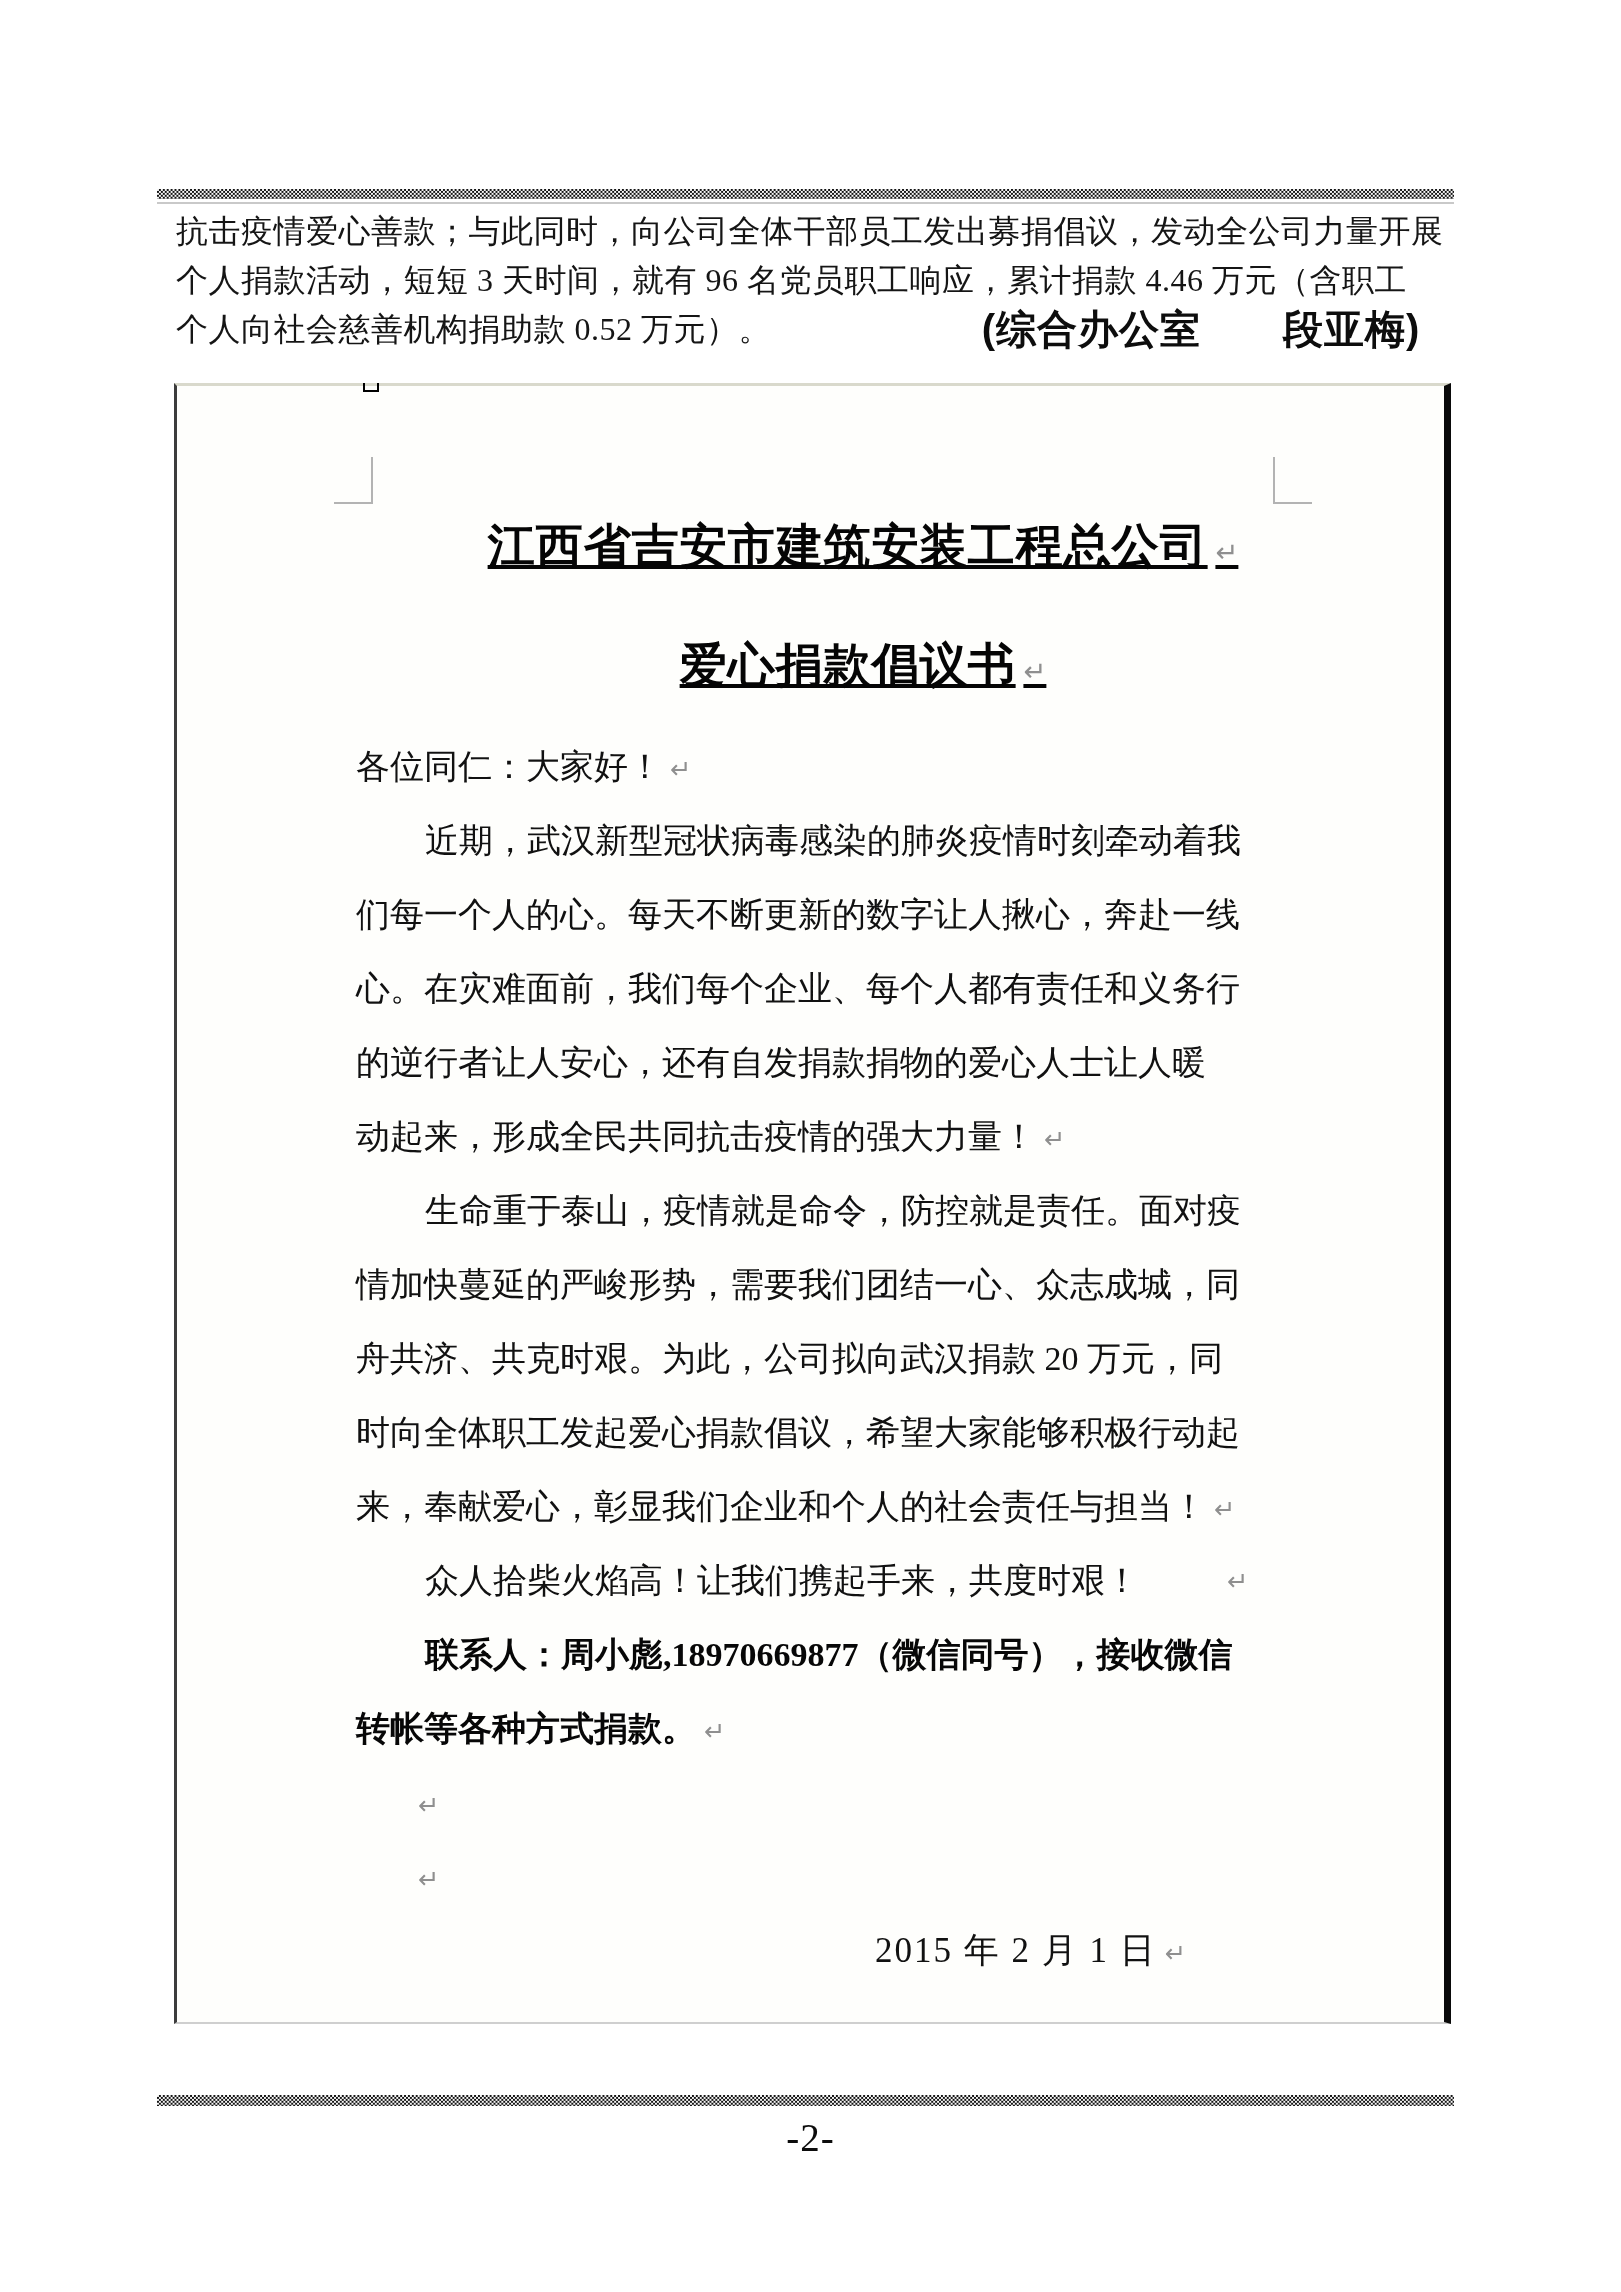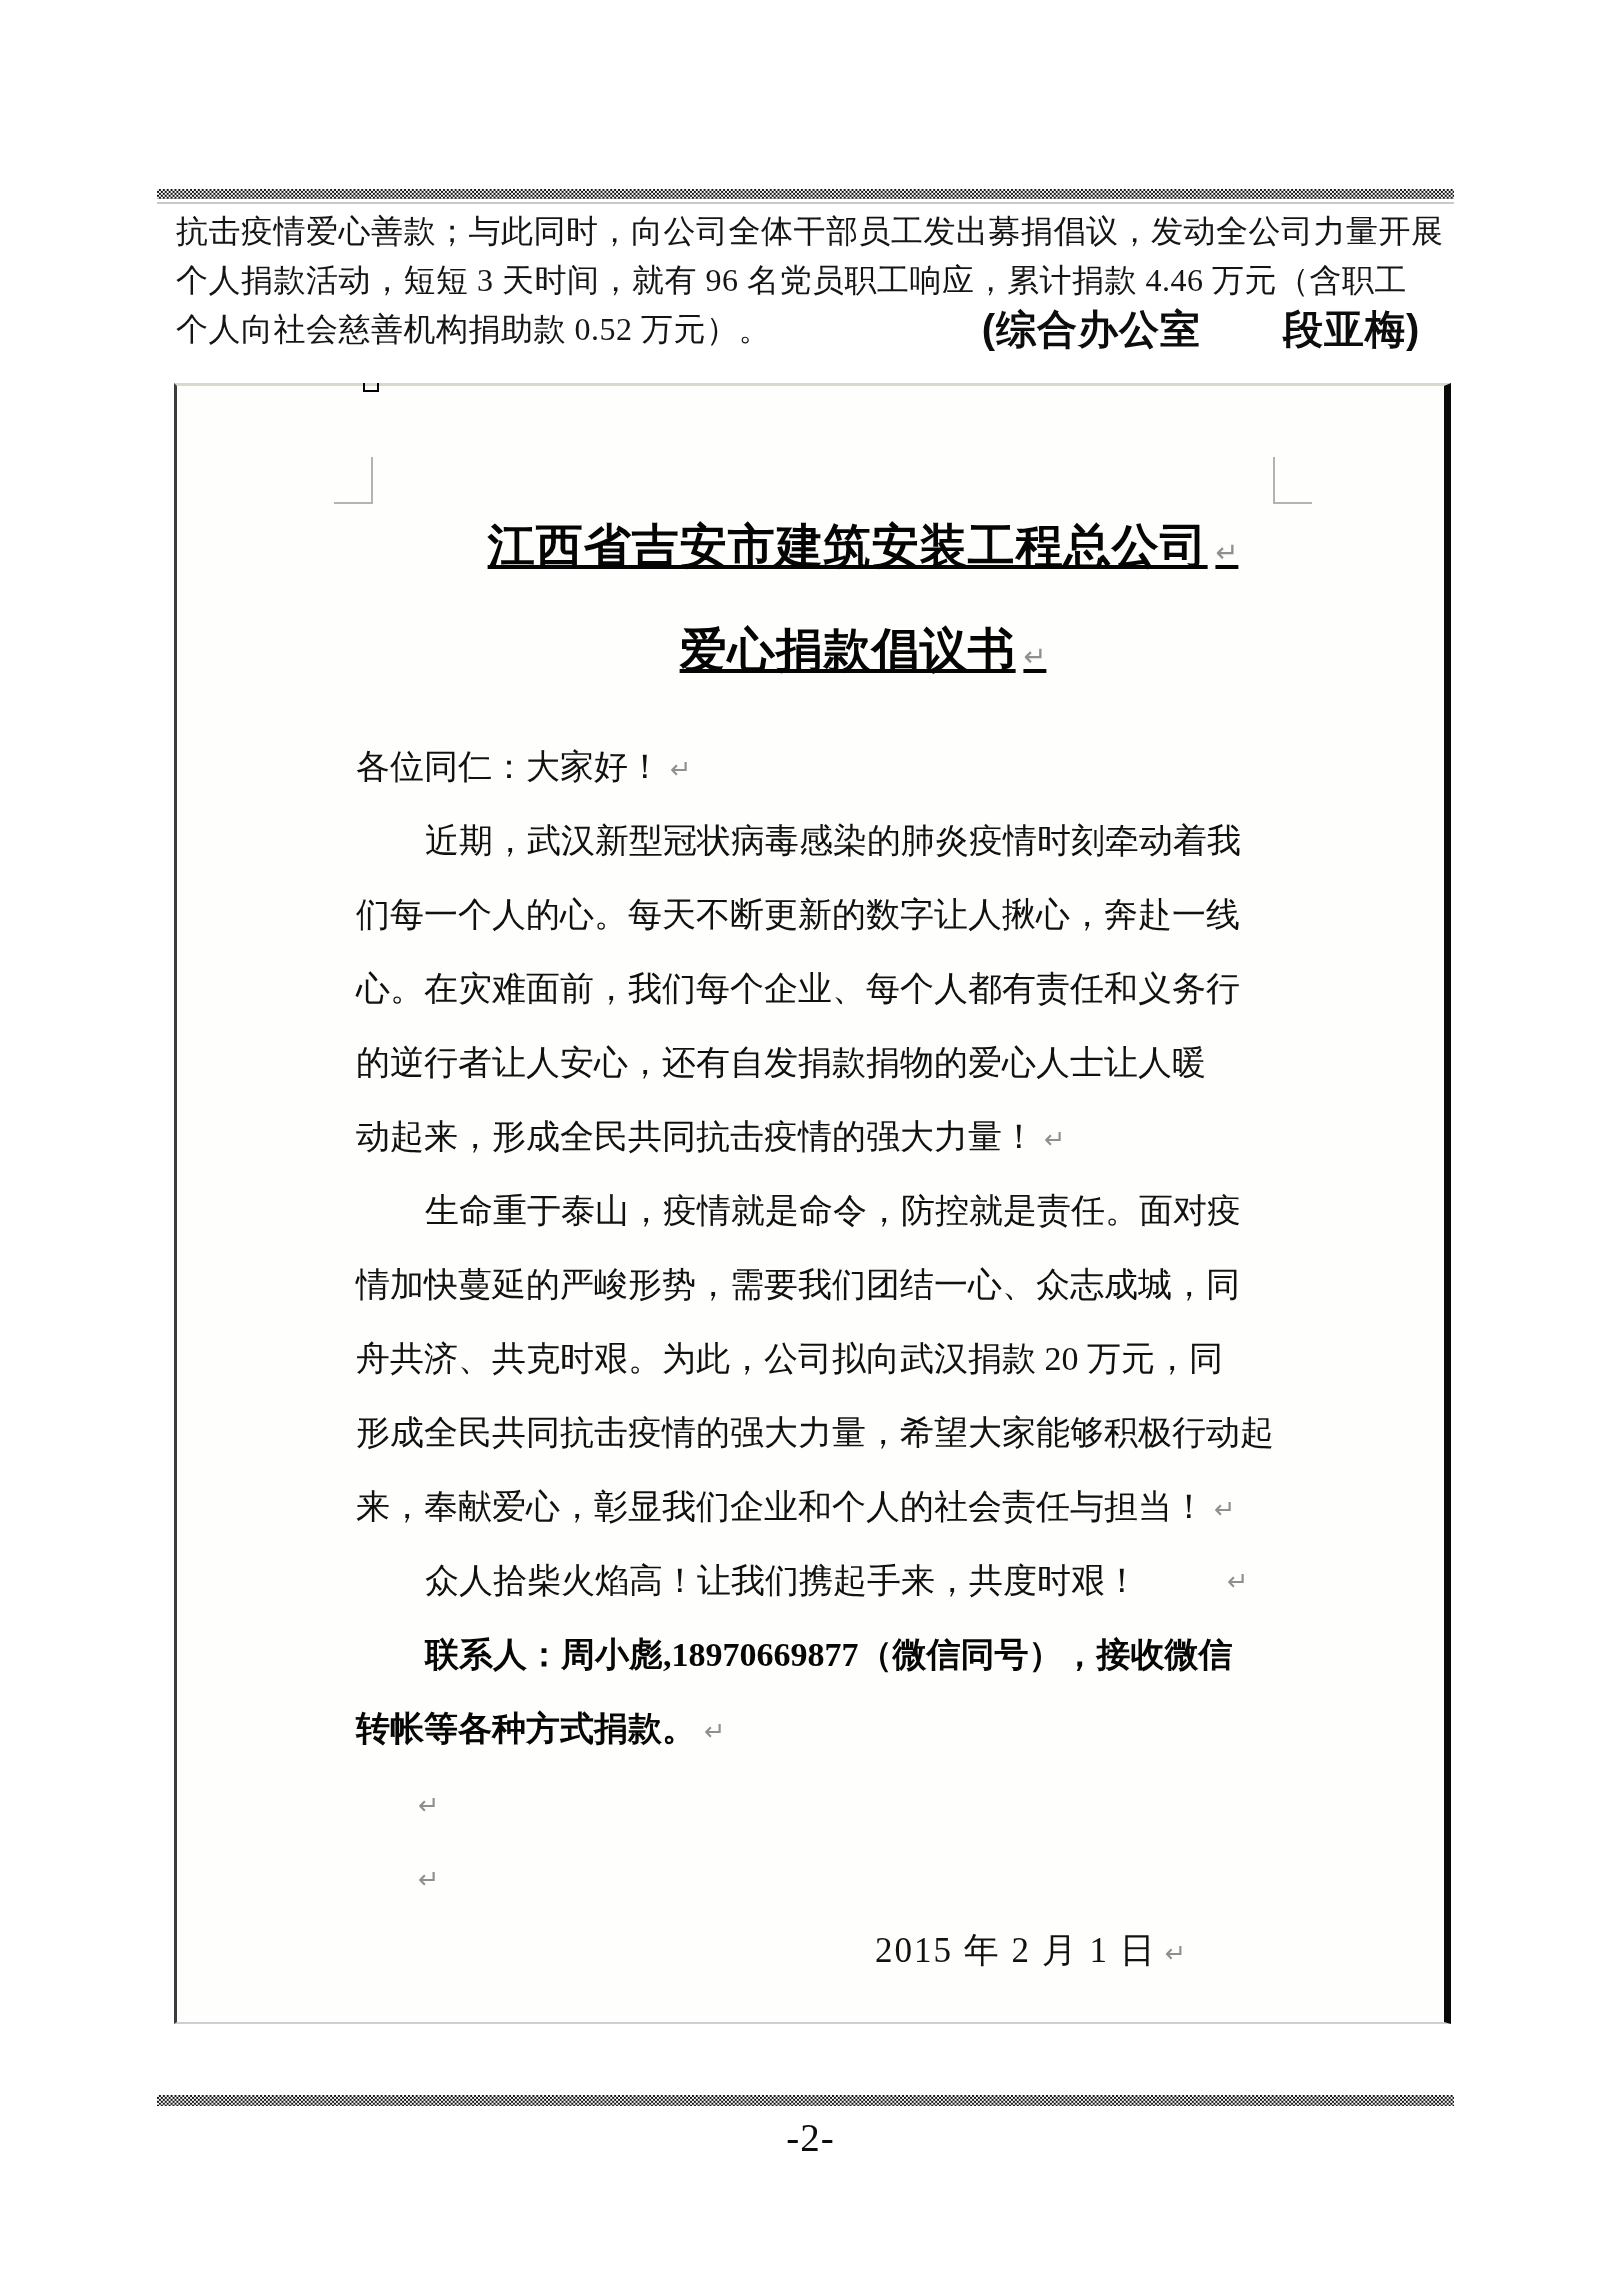--- a/index.html
+++ b/index.html
@@ -51,21 +51,21 @@
   .crop-mark.left{left:334px;border-right:2px solid #b3b3b3;border-bottom:2px solid #b3b3b3;}
   .crop-mark.right{left:1273px;border-left:2px solid #b3b3b3;border-bottom:2px solid #b3b3b3;}
   
   .doc-title{
     position:absolute;left:368px;width:990px;text-align:center;
     font-family:"Liberation Sans", sans-serif;
     font-weight:800;color:#050505;letter-spacing:1px;
     font-size:47px;line-height:55px;white-space:nowrap;text-decoration:underline;
   }
   .doc-title.t1{top:518px;}
-  .doc-title.t2{top:622px;}
+  .doc-title.t2{top:637px;}
   
   .letter-body{
     position:absolute;left:356px;top:730px;width:894px;
     font-size:34px;line-height:74px;color:#111111;
   }
   .bline{height:74px;white-space:nowrap;position:relative;}
   .bline.indent{padding-left:69px;}
   .bline.bold{font-weight:700;color:#070707;}
   .bline.empty{padding-left:54px;}
   .bline.date-line{padding-left:519px;font-size:35px;letter-spacing:2px;}
@@ -137,21 +137,21 @@
     <div class="bline indent">
       <span>生命重于泰山，疫情就是命令，防控就是责任。面对疫</span>
     </div>
     <div class="bline">
       <span>情加快蔓延的严峻形势，需要我们团结一心、众志成城，同</span>
     </div>
     <div class="bline">
       <span>舟共济、共克时艰。为此，公司拟向武汉捐款 20 万元，同</span>
     </div>
     <div class="bline">
-      <span>形成全民共同抗击疫情的强大力量，希望大家能够积极行动起</span>
+      <span>时向全体职工发起爱心捐款倡议，希望大家能够积极行动起</span>
     </div>
     <div class="bline">
       <span>来，奉献爱心，彰显我们企业和个人的社会责任与担当！</span><span class="pilcrow">↵</span>
     </div>
     <div class="bline indent">
       <span>众人拾柴火焰高！让我们携起手来，共度时艰！</span><span class="pilcrow at-right">↵</span>
     </div>
     <div class="bline indent bold">
       <span>联系人：周小彪,18970669877（微信同号），接收微信</span>
     </div>

